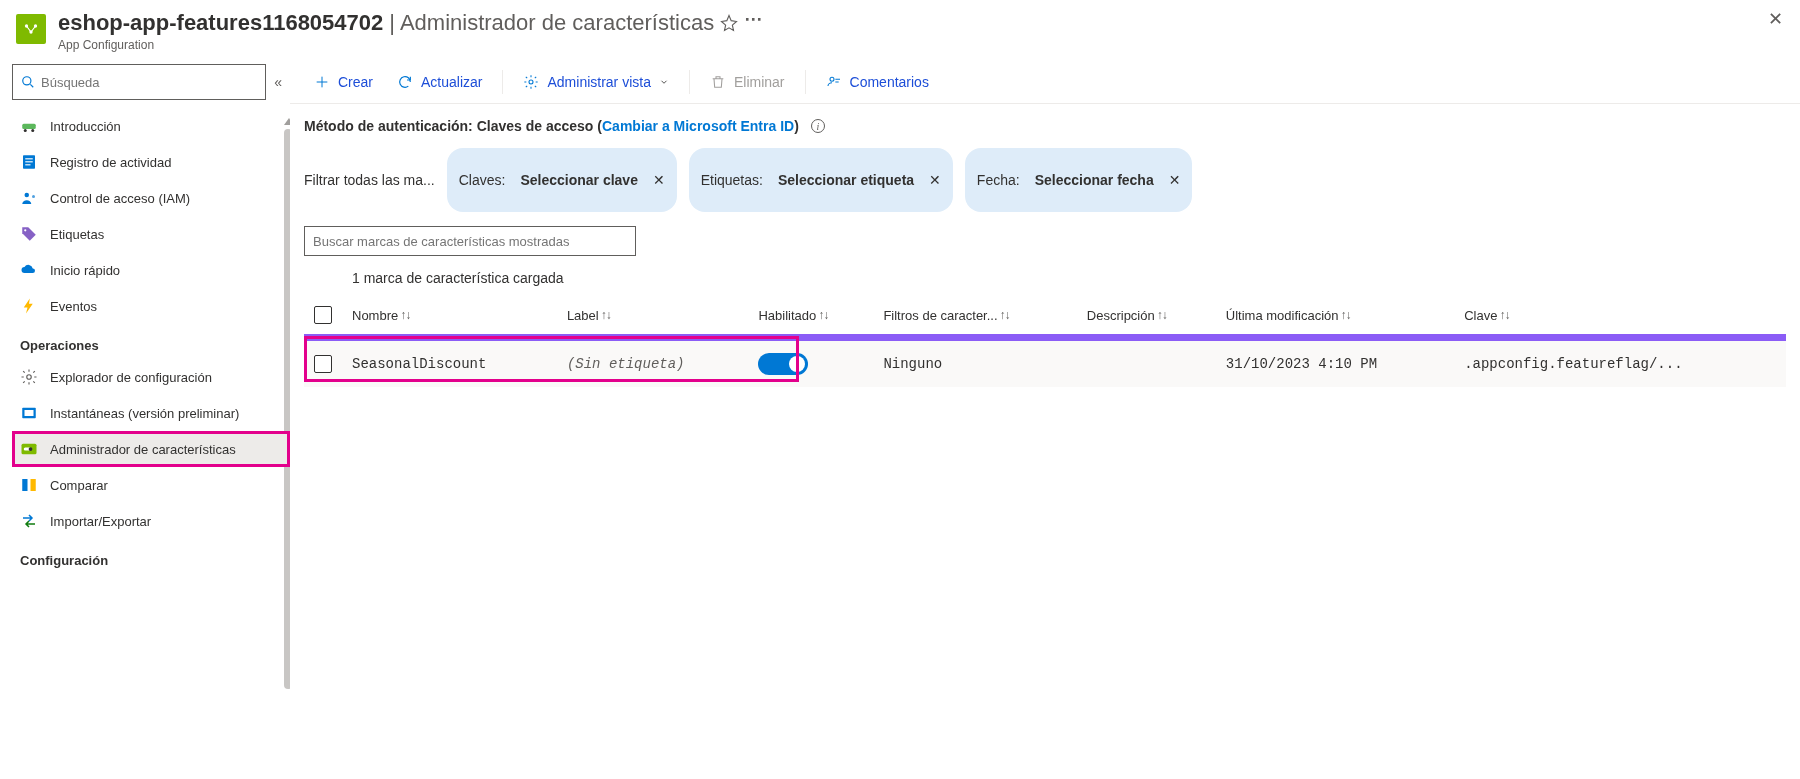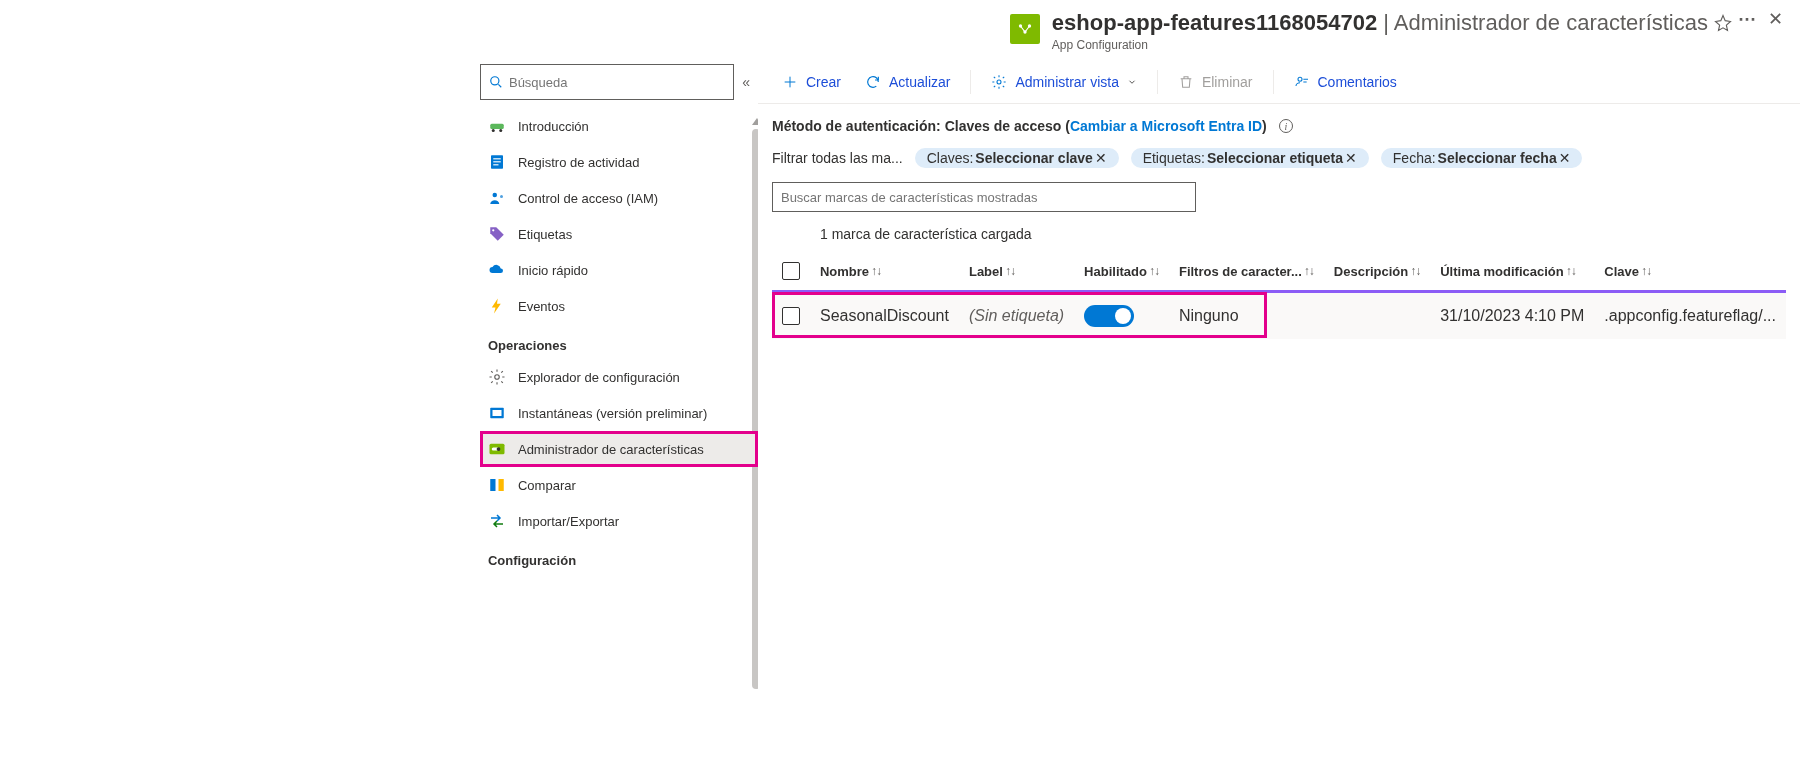--- a/index.html
+++ b/index.html
@@ -1,17 +1,17 @@
 <!DOCTYPE html>
 <html><head>
   <meta charset="utf-8">
   <style>
     * { box-sizing: border-box; margin: 0; padding: 0; }
     body { font-family: "Segoe UI", -apple-system, sans-serif; font-size: 13px; color: #323130; background: #fff; }
-    .root { display: flex; flex-direction: column; height: 779px; width: 1800px; overflow: hidden; align-items: flex-end; }
+    .root { display: flex; flex-direction: column; height: 779px; width: 1800px; overflow: hidden; }
 
     
     .header { display: flex; align-items: flex-start; padding: 10px 16px 8px 16px; gap: 12px; }
     .hdr-icon { width: 30px; height: 30px; background: #7fba00; border-radius: 2px; display: flex; align-items: center; justify-content: center; margin-top: 4px; }
     .hdr-icon svg { width: 18px; height: 18px; }
     .hdr-text { flex: 1; }
     .hdr-title { font-size: 22px; font-weight: 600; display: flex; align-items: center; gap: 6px; }
     .hdr-subtitle { font-size: 22px; font-weight: 400; color: #605e5c; }
     .hdr-sub { font-size: 12px; color: #605e5c; margin-top: 2px; }
     .icon-btn { width: 18px; height: 18px; cursor: pointer; color: #605e5c; display: flex; align-items: center; justify-content: center; }
@@ -48,34 +48,34 @@
     .tb-sep { width: 1px; height: 24px; background: #edebe9; margin: 0 6px; }
     .chev { width: 10px; height: 10px; }
 
     .content { padding: 14px 14px 0 14px; flex: 1; overflow: hidden; display: flex; flex-direction: column; }
     .auth-row { font-size: 14px; margin-bottom: 14px; display: flex; align-items: center; gap: 6px; }
     .auth-link { color: #0078d4; font-weight: 600; cursor: pointer; }
     .info-icon { width: 14px; height: 14px; border: 1px solid #605e5c; border-radius: 50%; display: inline-flex; align-items: center; justify-content: center; font-size: 10px; font-style: italic; font-family: serif; color: #605e5c; margin-left: 6px; }
 
     .filter-row { display: flex; align-items: center; gap: 12px; flex-wrap: wrap; margin-bottom: 14px; }
     .filter-label { font-size: 14px; color: #323130; white-space: nowrap; overflow: hidden; text-overflow: ellipsis; max-width: 160px; }
-    .pill { background: #deecf9; border-radius: 16px; padding: 2px 12px; display: flex; align-items: center; gap: 2px; font-size: 14px; }
+    .pill { background: #deecf9; border-radius: 16px; padding: 24px 12px; display: flex; align-items: center; gap: 15px; font-size: 14px; }
     .pill .plabel { color: #323130; }
     .pill .pvalue { font-weight: 600; }
     .pill .pclose { cursor: pointer; color: #323130; font-size: 14px; line-height: 1; }
 
-    .search-flags { width: 424px; border: 1px solid #605e5c; height: 30px; padding: 0 8px; display: flex; align-items: center; margin-bottom: 14px; }
+    .search-flags { width: 332px; border: 1px solid #605e5c; height: 30px; padding: 0 8px; display: flex; align-items: center; margin-bottom: 14px; }
     .search-flags input { border: none; outline: none; width: 100%; font-size: 13px; }
 
     .count-row { font-size: 14px; margin-bottom: 10px; margin-left: 48px; }
 
     
     .table { width: 100%; border-collapse: collapse; }
-    .table th { text-align: left; font-weight: 700; padding: 10px 10px; border-bottom: 3px solid #8b5cf6; font-size: 13px; white-space: nowrap; }
-    .table td { padding: 12px 10px; border-bottom: 0px solid #edebe9; font-size: 16px; vertical-align: middle; }
+    .table th { text-align: left; font-weight: 400; padding: 10px 10px; border-bottom: 7px solid #8b5cf6; font-size: 13px; white-space: nowrap; }
+    .table td { padding: 12px 10px; border-bottom: 0px solid #edebe9; font-size: 14px; vertical-align: middle; font-family: Liberation Mono, monospace; }
     .table tr.data-row { background: #faf9f8; }
     .chk { width: 18px; height: 18px; border: 1px solid #323130; border-radius: 2px; display: inline-block; vertical-align: middle; cursor: pointer; background: #fff; }
     .toggle { width: 50px; height: 22px; border-radius: 11px; background: #0078d4; position: relative; cursor: pointer; }
     .toggle .knob { position: absolute; right: 3px; top: 3px; width: 16px; height: 16px; background: #fff; border-radius: 50%; }
     .row-highlight { position: relative; }
     .row-hl-box { position: absolute; left: 0; top: 0; bottom: 0; border: 3px solid #e3008c; pointer-events: none; }
     .italic { font-style: italic; color: #605e5c; }
     .sort-hdr { display: inline-flex; align-items: center; gap: 2px; }
     .sort-sym { color: #605e5c; font-size: 12px; letter-spacing: -1px; }
   </style>

